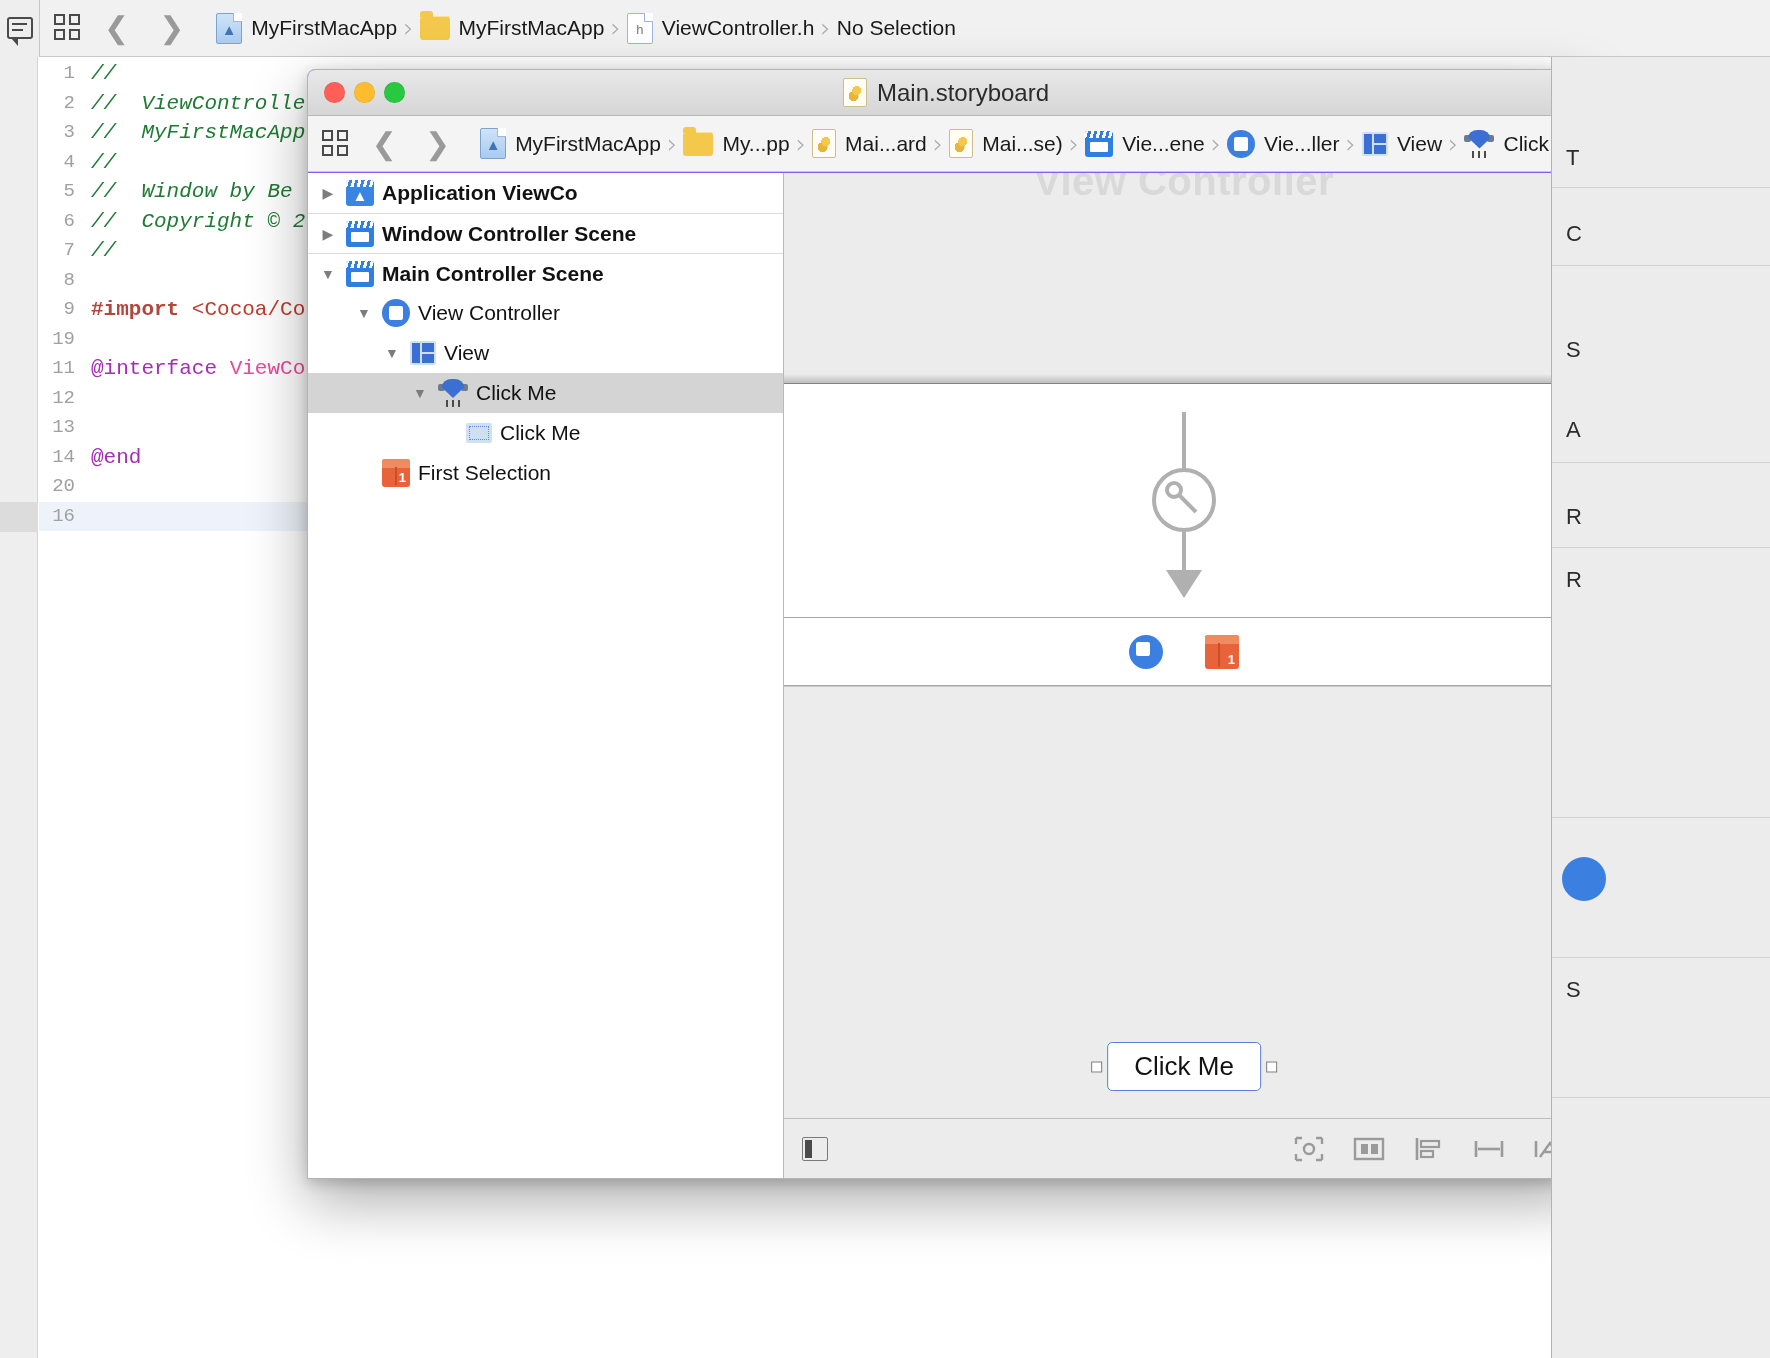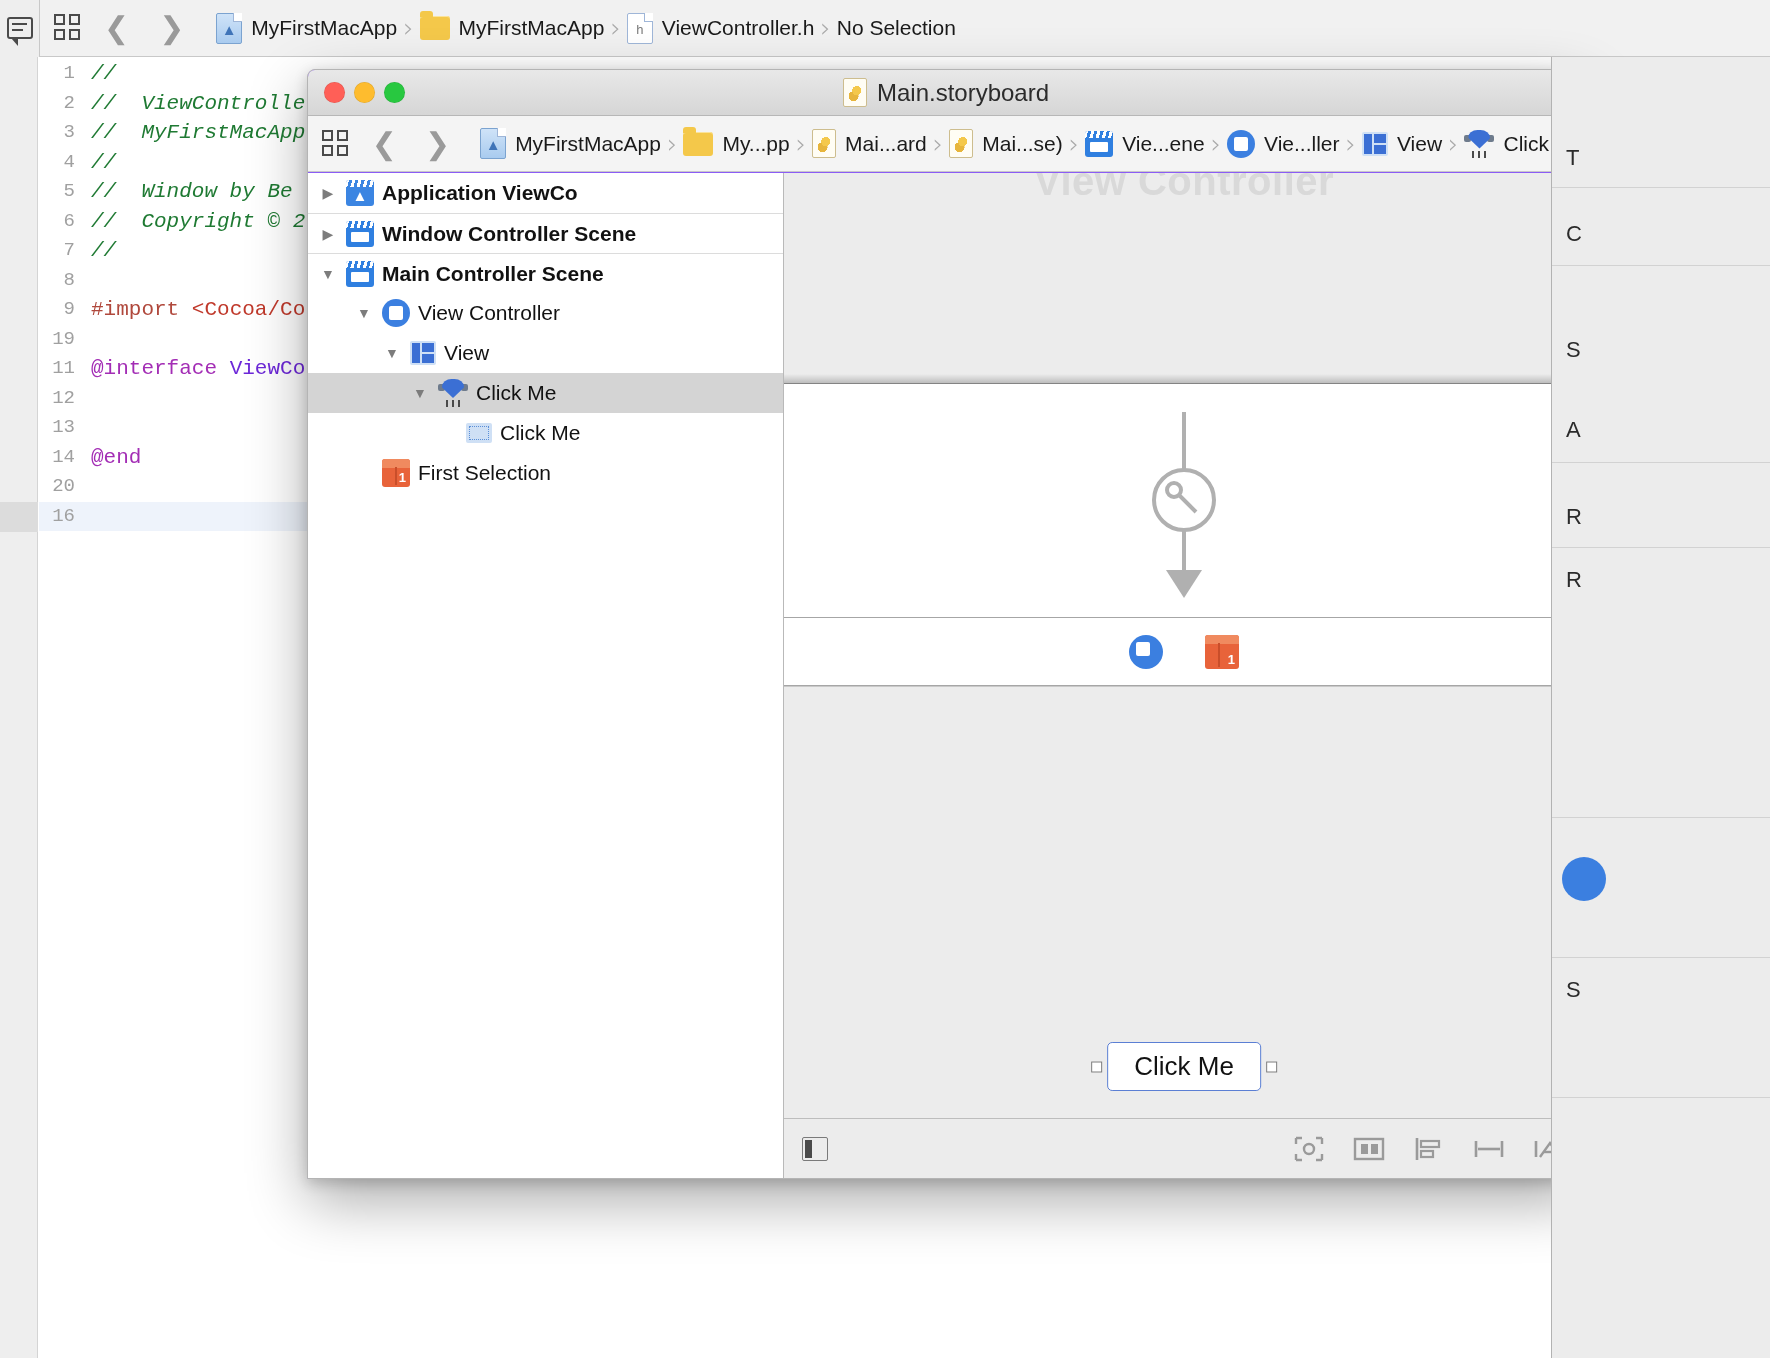--- a/index.html
+++ b/index.html
@@ -157,23 +157,23 @@
     padding-top: 2px;
   }
   .cl { display:flex; height:29.5px; align-items:center; }
   .cl.current { background:#eef3fb; }
   .ln {
     width: 52px; text-align:right; padding-right:16px; color:#a0a0a0; font-size:19px;
     flex:none; user-select:none;
   }
   .ctext { white-space: pre; }
   .c-comment { color:#1f7a33; font-style: italic; }
-  .c-pre { color:#b0483c; }
+  .c-pre { color:#b0483c;font-weight:bold; }
   .c-key { color:#a32db5; }
-  .c-plain { color:#6d28d9; }
+  .c-plain { color:#ec4899; }
   .c-str { color:#c0392b; }
 
   
   #float-win {
     position:absolute; left:307px; top:41px; width:1278px; height:1110px;
     background:#8b5cf6;
     border:1px solid #b4b4b4;
     border-radius: 8px 8px 0 0;
     box-shadow: 0 22px 60px rgba(0,0,0,0.33), 0 4px 14px rgba(0,0,0,0.18);
     overflow:hidden;

